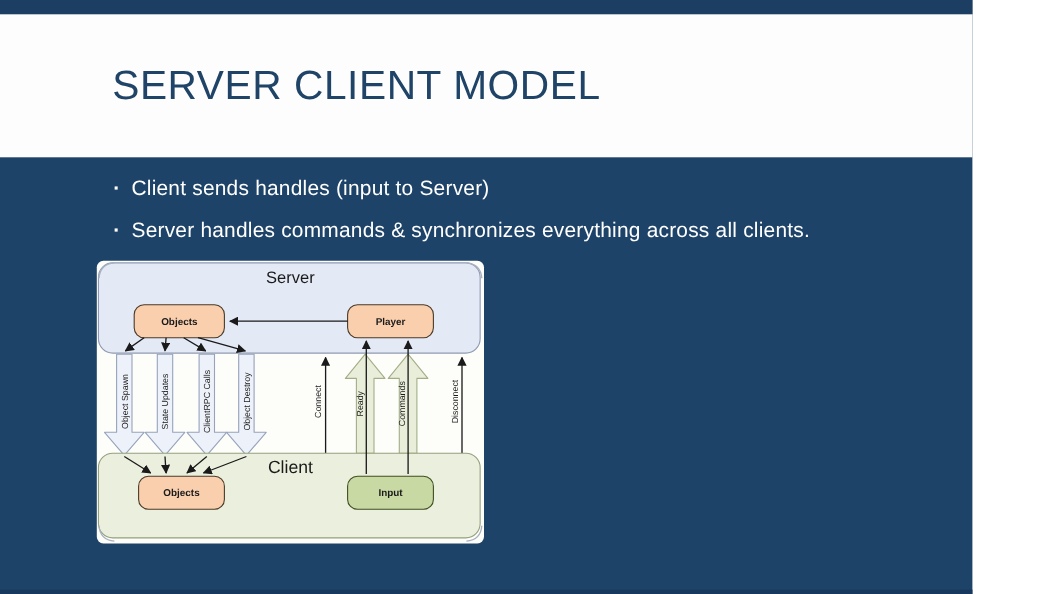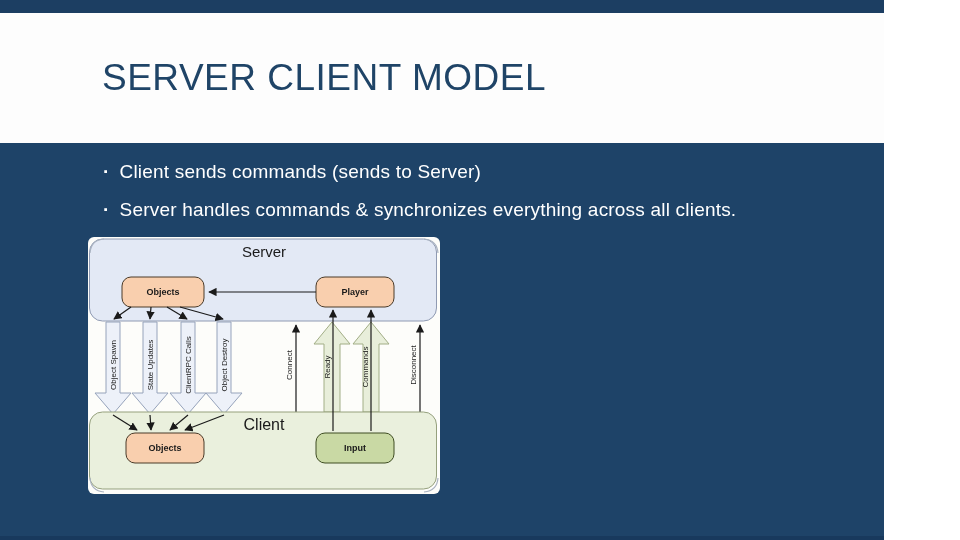--- a/index.html
+++ b/index.html
@@ -34,21 +34,21 @@
 <div class="slide">
   <div class="top-strip"></div>
 
   <div class="title-band">
     <h1>SERVER CLIENT MODEL</h1>
   </div>
 
   <ul class="bullets">
     <li>
       <span class="dot">·</span>
-      <span>Client sends commands (sends to Server)</span>
+      <span>Client sends handles (input to Server)</span>
     </li>
     <li>
       <span class="dot">·</span>
       <span>Server handles commands &amp; synchronizes everything across all clients.</span>
     </li>
   </ul>
 
   <div class="diagram">
     <svg width="352" height="257" viewBox="0 0 352 257">
       <defs>

